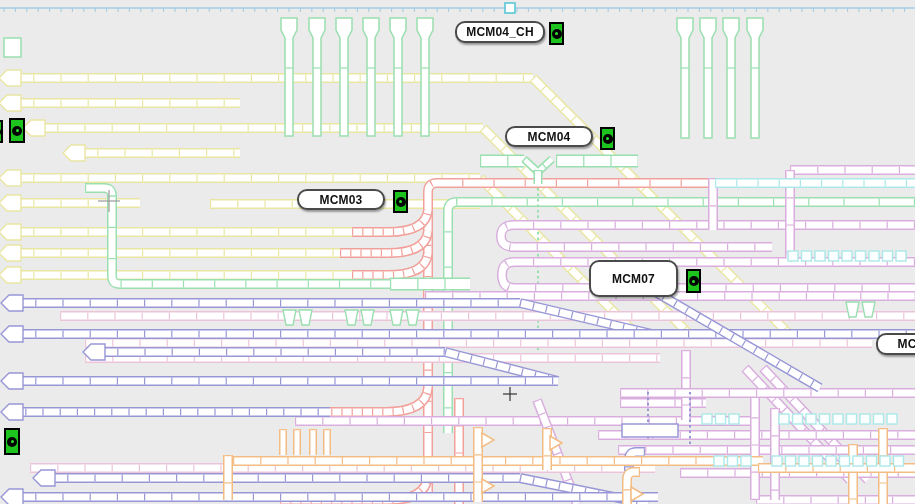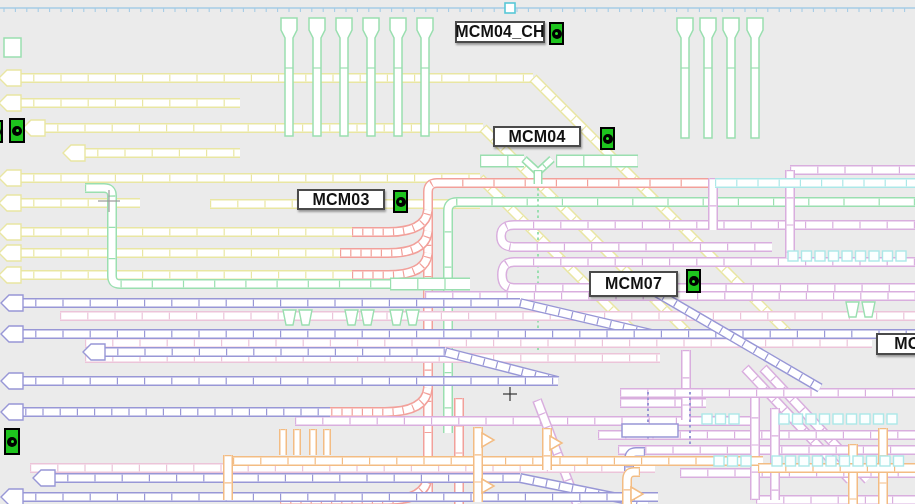--- a/index.html
+++ b/index.html
@@ -3,23 +3,23 @@
 <meta charset="utf-8">
 <style>
   html,body{margin:0;padding:0;background:#d8d8d8;}
   #stage{
     position:relative;width:915px;height:504px;overflow:hidden;
     background:#ebebeb;font-family:"Liberation Sans",sans-serif;
   }
   #net{position:absolute;left:0;top:0;}
   .lbl{
     position:absolute;display:flex;align-items:center;justify-content:center;
-    background:#ffffff;border:2px solid #4a4a4a;border-radius:0;
+    background:#ffffff;border:2px solid #4a4a4a;border-radius:10px;
     box-shadow:1px 2px 2px rgba(0,0,0,.35);
-    font-size:16px;font-weight:bold;color:#111;letter-spacing:.2px;
+    font-size:12px;font-weight:bold;color:#111;letter-spacing:.2px;
     box-sizing:border-box;white-space:nowrap;
   }
   .ind{
     position:absolute;background:#1ec41e;border:2px solid #000;
     box-sizing:border-box;display:flex;align-items:center;justify-content:center;
   }
   .ind .dot{
     width:10px;height:10px;border-radius:50%;background:#000;
     display:flex;align-items:center;justify-content:center;
   }
@@ -442,23 +442,23 @@
         <line x1="858.999999999999" y1="8" x2="858.999999999999" y2="12" stroke="#a6cce6" stroke-width="1.1"></line>
         <line x1="870.399999999999" y1="8" x2="870.399999999999" y2="12" stroke="#a6cce6" stroke-width="1.1"></line>
         <line x1="881.7999999999989" y1="8" x2="881.7999999999989" y2="12" stroke="#a6cce6" stroke-width="1.1"></line>
         <line x1="893.1999999999989" y1="8" x2="893.1999999999989" y2="12" stroke="#a6cce6" stroke-width="1.1"></line>
         <line x1="904.5999999999989" y1="8" x2="904.5999999999989" y2="12" stroke="#a6cce6" stroke-width="1.1"></line>
         <rect x="505" y="3" width="10" height="10" fill="#ffffff" stroke="#58c8d8" stroke-width="1.6"></rect>
       </g>
     </svg>
   <div id="labels-layer">
       <div class="lbl" style="left: 455px; top: 21px; width: 90px; height: 22px;">MCM04_CH</div>
-      <div class="lbl" style="left: 493px; top: 126px; width: 88px; height: 21px;">MCM04</div>
+      <div class="lbl" style="left: 505px; top: 126px; width: 88px; height: 21px;">MCM04</div>
       <div class="lbl" style="left: 297px; top: 189px; width: 88px; height: 21px; text-align: center;">MCM03</div>
-      <div class="lbl" style="left: 589px; top: 271px; width: 89px; height: 26px;">MCM07</div>
+      <div class="lbl" style="left: 589px; top: 260px; width: 89px; height: 37px;">MCM07</div>
       <div class="lbl" style="left: 876px; top: 333px; width: 62px; height: 22px;">MC</div>
     </div>
   <div id="indicators-layer">
       <div class="ind" style="left: 549px; top: 22px; width: 15px; height: 23px;">
         <span class="dot">
           <i></i>
         </span>
       </div>
       <div class="ind" style="left: 600px; top: 127px; width: 15px; height: 23px;">
         <span class="dot">

